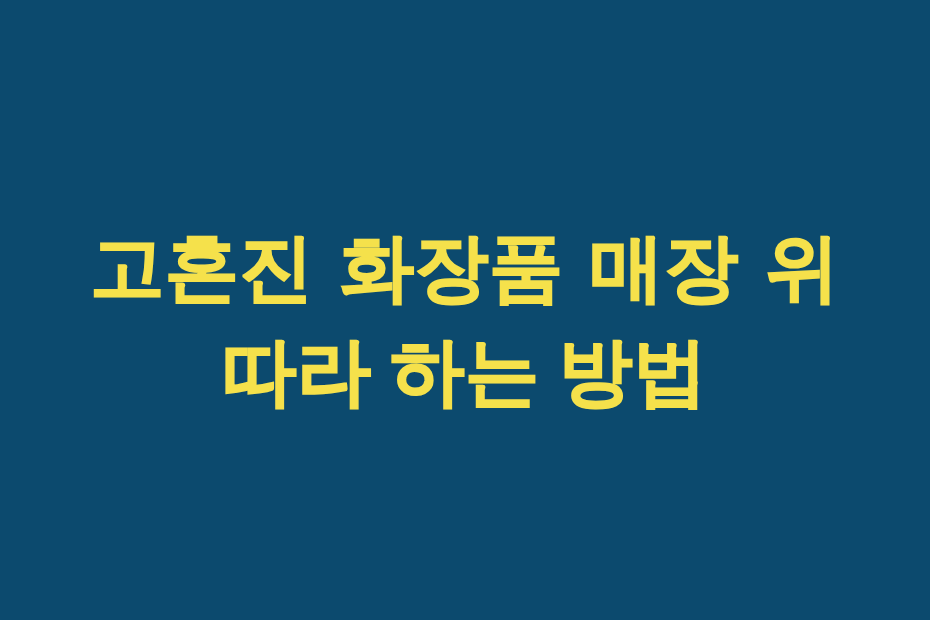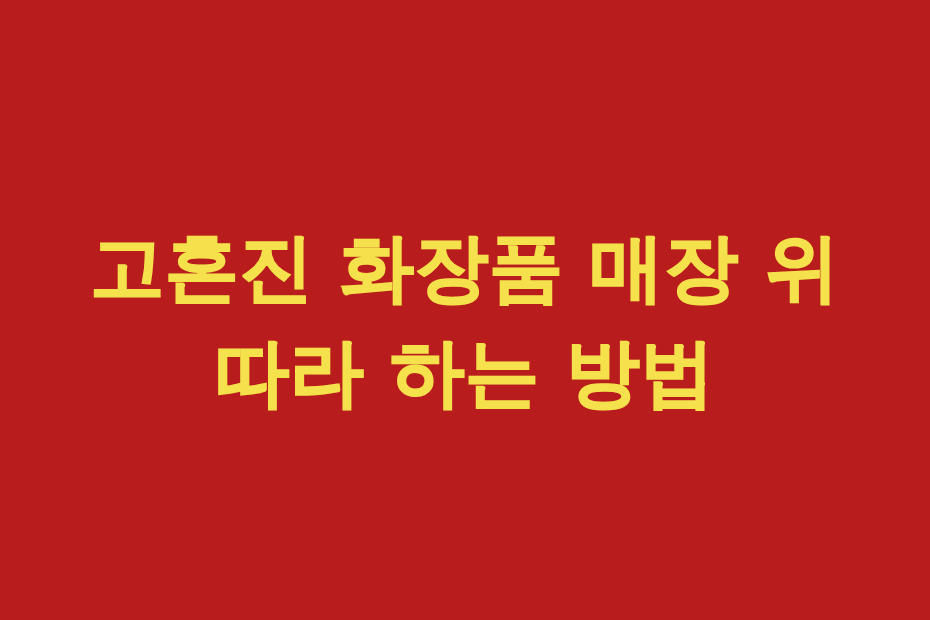--- a/index.html
+++ b/index.html
@@ -44,18 +44,18 @@
     letter-spacing: 0.5px;
     white-space: nowrap;
     
     -webkit-text-stroke: 1.5px #F5E14B;
     paint-order: stroke fill;
   }
 </style>
 </head>
 <body>
 
-<div id="poster" style="background: #b91c1c;">
+<div id="poster" style="background: #0c4a6e;">
   <div id="title-block">
     <span class="title-line" style="color: rgb(245, 225, 75); -webkit-text-stroke-color: rgb(245, 225, 75);">고혼진 화장품 매장 위</span>
-    <span class="title-line" style="color: rgb(245, 225, 75); -webkit-text-stroke-color: rgb(245, 225, 75);">따라 하는 방법</span>
+    <span class="title-line" style="color: rgb(245, 225, 75); font-family: Liberation Serif, serif; -webkit-text-stroke-color: rgb(245, 225, 75);">따라 하는 방법</span>
   </div>
 </div>
 
 </body></html>

